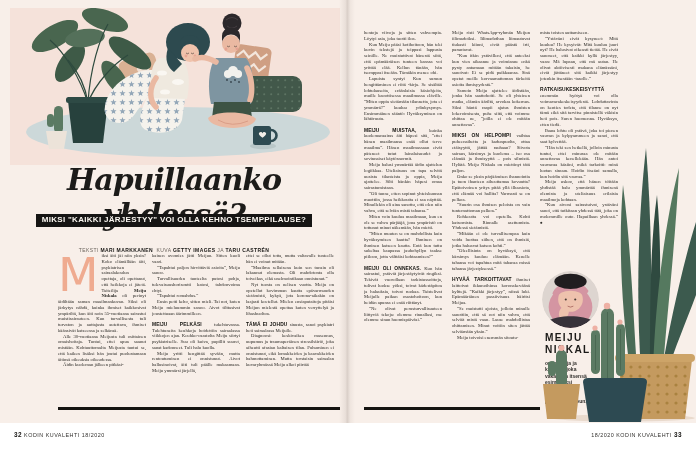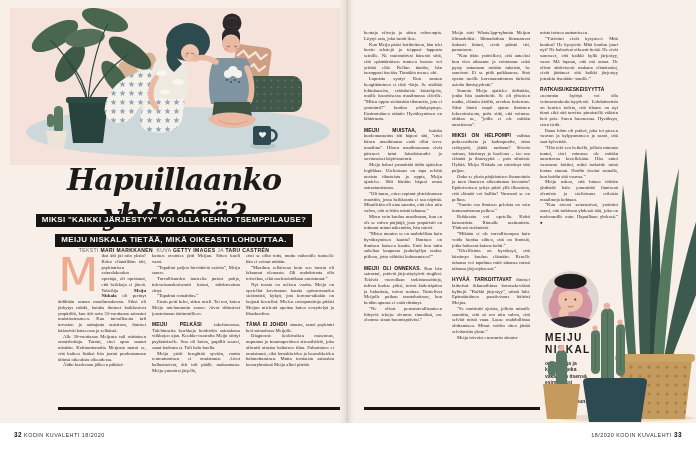--- a/index.html
+++ b/index.html
@@ -149,21 +149,20 @@
         <path d="M261,122 a5,5 0 0 1 0,11" stroke="#2e4b52" stroke-width="2.6" fill="none"></path>
         <path d="M249,125 c1.2,-1.8 3.5,-1.2 3.5,0.6 c0,-1.8 2.3,-2.4 3.5,-0.6 c0.8,1.3 -1.2,3 -3.5,4.8 c-2.3,-1.8 -4.3,-3.5 -3.5,-4.8 Z" fill="#f3efe9"></path>
       </g>
     </svg>
   </div>
 
   <h1 class="title">Hapuillaanko yhdessä?</h1>
 
   <div class="kickers">
     <div><span class="kicker">MIKSI "KAIKKI JÄRJESTYY" VOI OLLA KEHNO TSEMPPILAUSE?</span></div>
-    <div><span class="kicker">MEIJU NISKALA TIETÄÄ, MIKÄ OIKEASTI LOHDUTTAA.</span></div>
   </div>
 
   <div class="byline">
     <span class="byl-label">TEKSTI</span>
     <span class="byl-name">MARI MARKKANEN</span>&nbsp;
     <span class="byl-label">KUVA</span>
     <span class="byl-name">GETTY IMAGES</span>
     <span class="byl-label">JA</span>
     <span class="byl-name">TARU CASTRÉN</span>
   </div>

